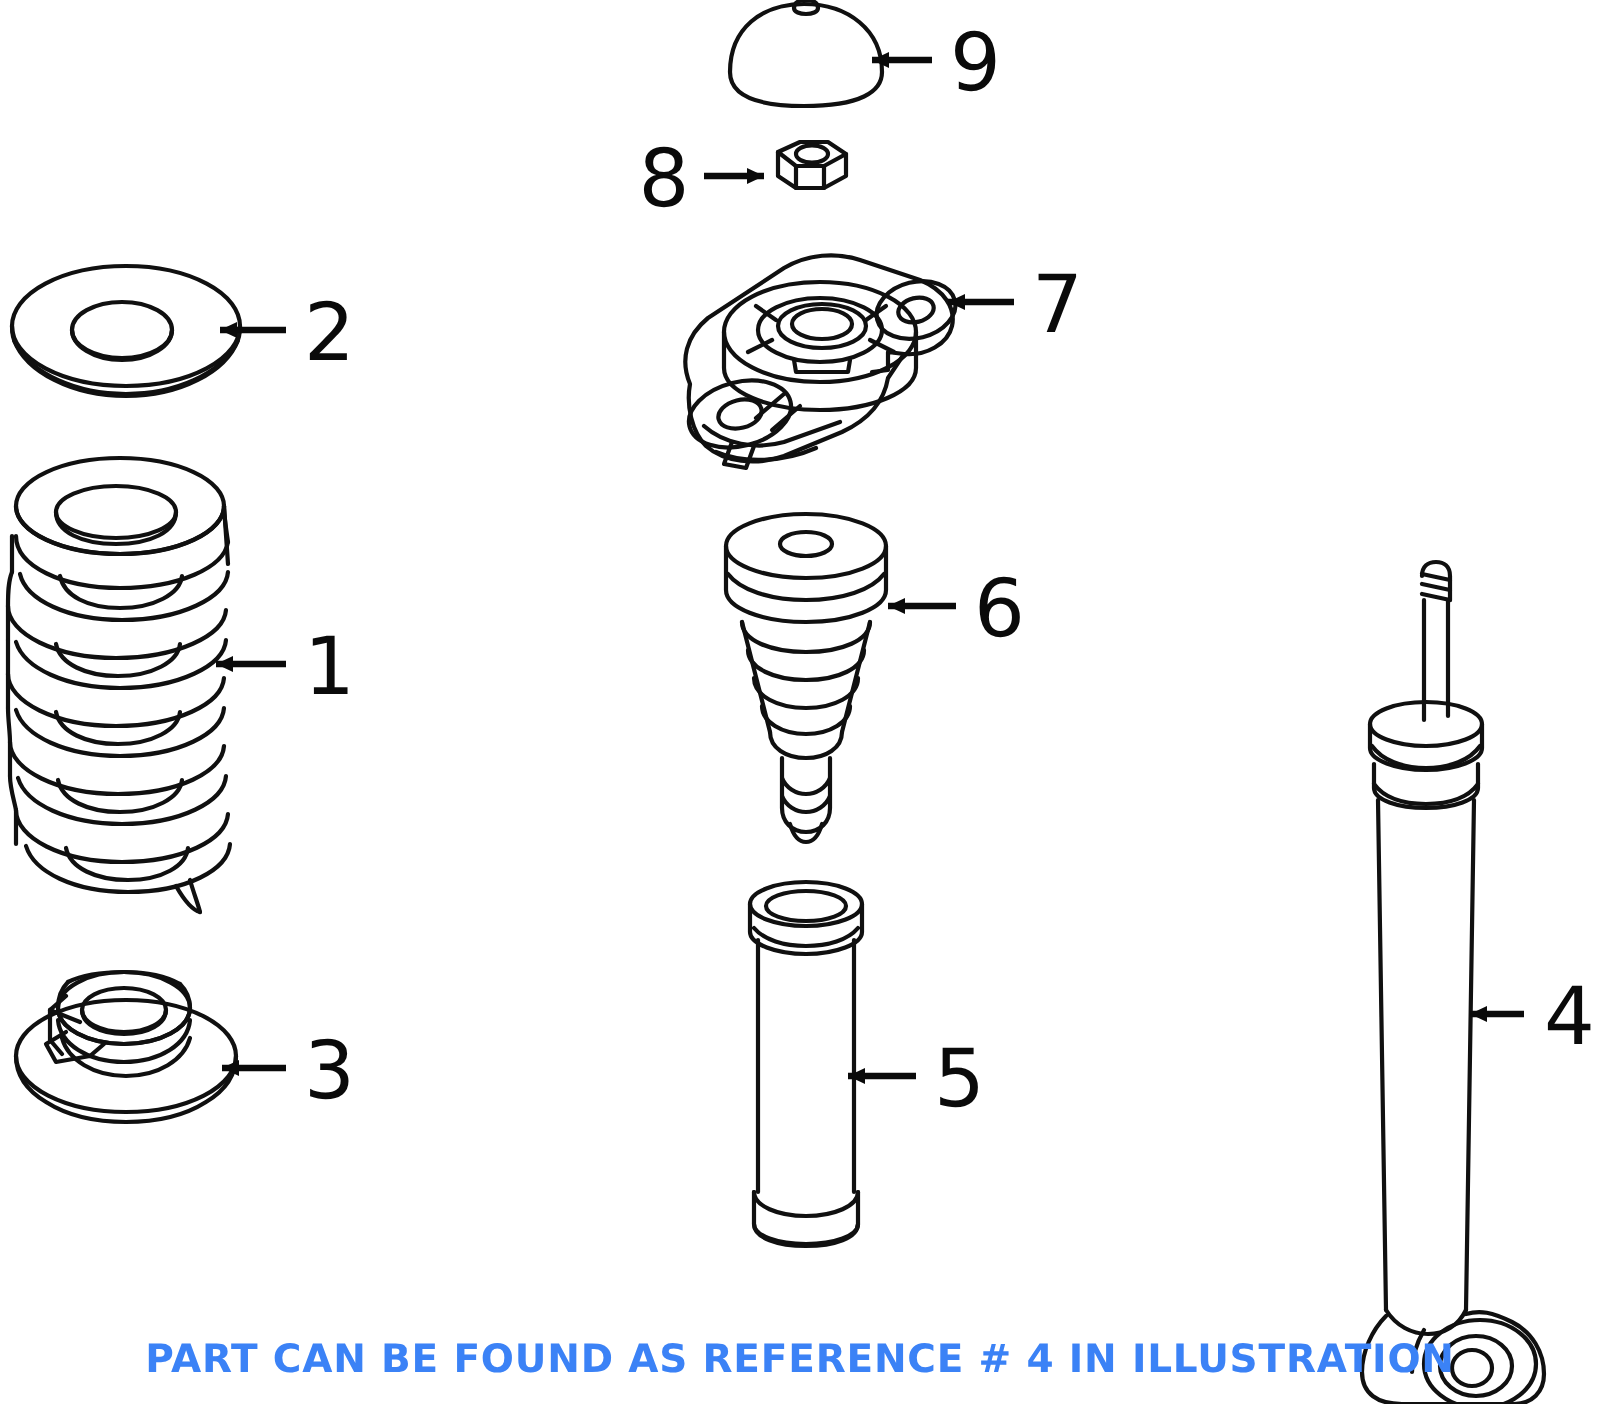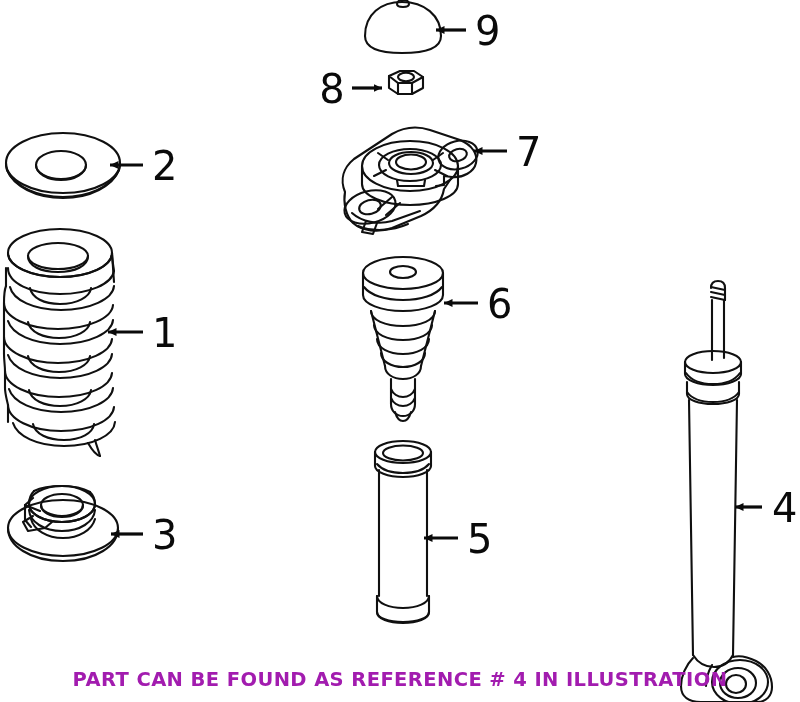--- a/index.html
+++ b/index.html
@@ -25,21 +25,21 @@
   .note-text {
     position: absolute;
     left: 0;
     top: 668px;
     width: 800px;
     text-align: center;
     font-family: "DejaVu Sans", sans-serif;
     font-weight: bold;
     font-size: 19.5px;
     letter-spacing: 0.4px;
-    color: #a21caf;
+    color: #3b82f6;
     white-space: nowrap;
   }
   .callout-num {
     font-family: "DejaVu Sans", sans-serif;
     font-weight: 400;
     font-size: 40px;
     fill: #0a0a0a;
   }
 </style>
 </head>

